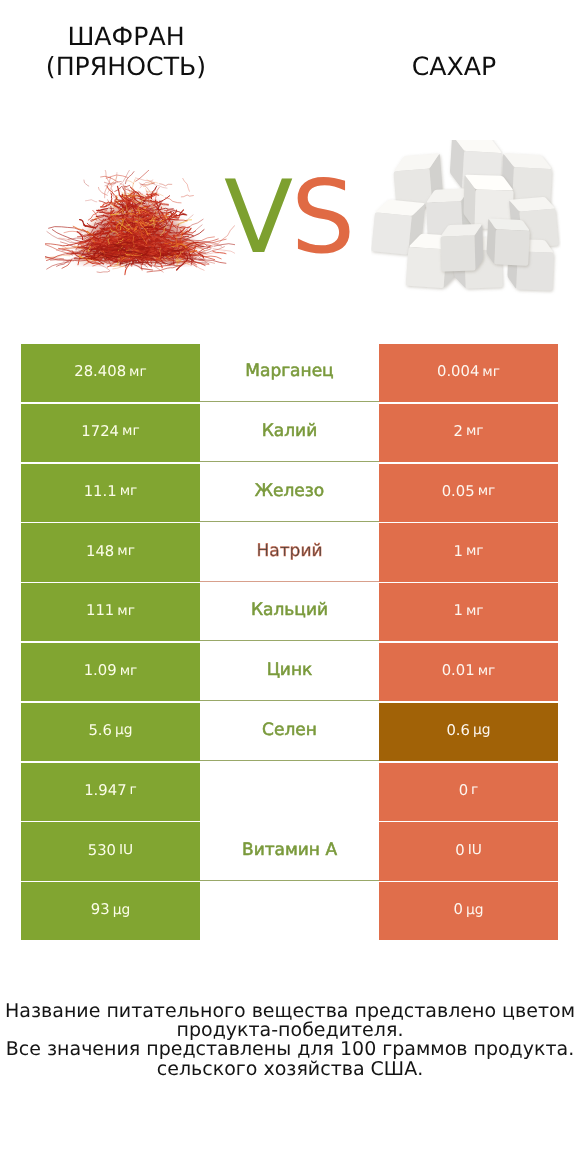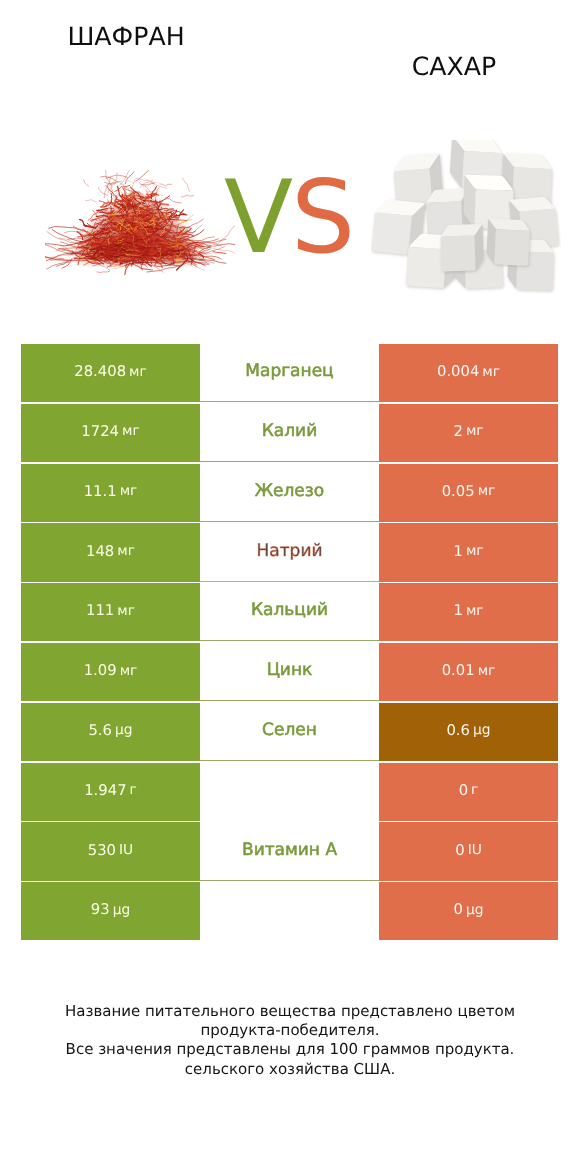--- a/index.html
+++ b/index.html
@@ -40,30 +40,31 @@
   .cell.left{color:#fcfde9;}
   .cell.right{color:#fdf7f0;}
   .cell.mid{font-weight:400;font-size:17px;line-height:20px;
             }
   .cell.mid span{display:block;max-width:130px;}
   .val{position:relative;font-size:14.8px;}
   .unit{position:relative;font-size:13.8px;padding-left:3px;}
 
   
   .footnote{position:absolute;left:0;top:1002px;width:580px;text-align:center;
-    font-family:"DejaVu Sans", sans-serif;font-size:15px;line-height:19.2px;color:#141414;}
+    font-family:"DejaVu Sans", sans-serif;font-size:19px;line-height:19.2px;color:#141414;}
   .footnote div{white-space:nowrap;}
 </style>
 </head>
 <body>
 
 <div class="page">
 
   <div class="title" id="title-left">
     <div>ШАФРАН</div>
+    <div>(ПРЯНОСТЬ)</div>
   </div>
   <div class="title" id="title-right">
     <div>САХАР</div>
   </div>
 
   <svg id="saffron" viewBox="0 0 190 110" fill="none" stroke-linecap="round">
       <defs>
         <filter id="sfblur">
           <feGaussianBlur stdDeviation="5"></feGaussianBlur>
         </filter>

